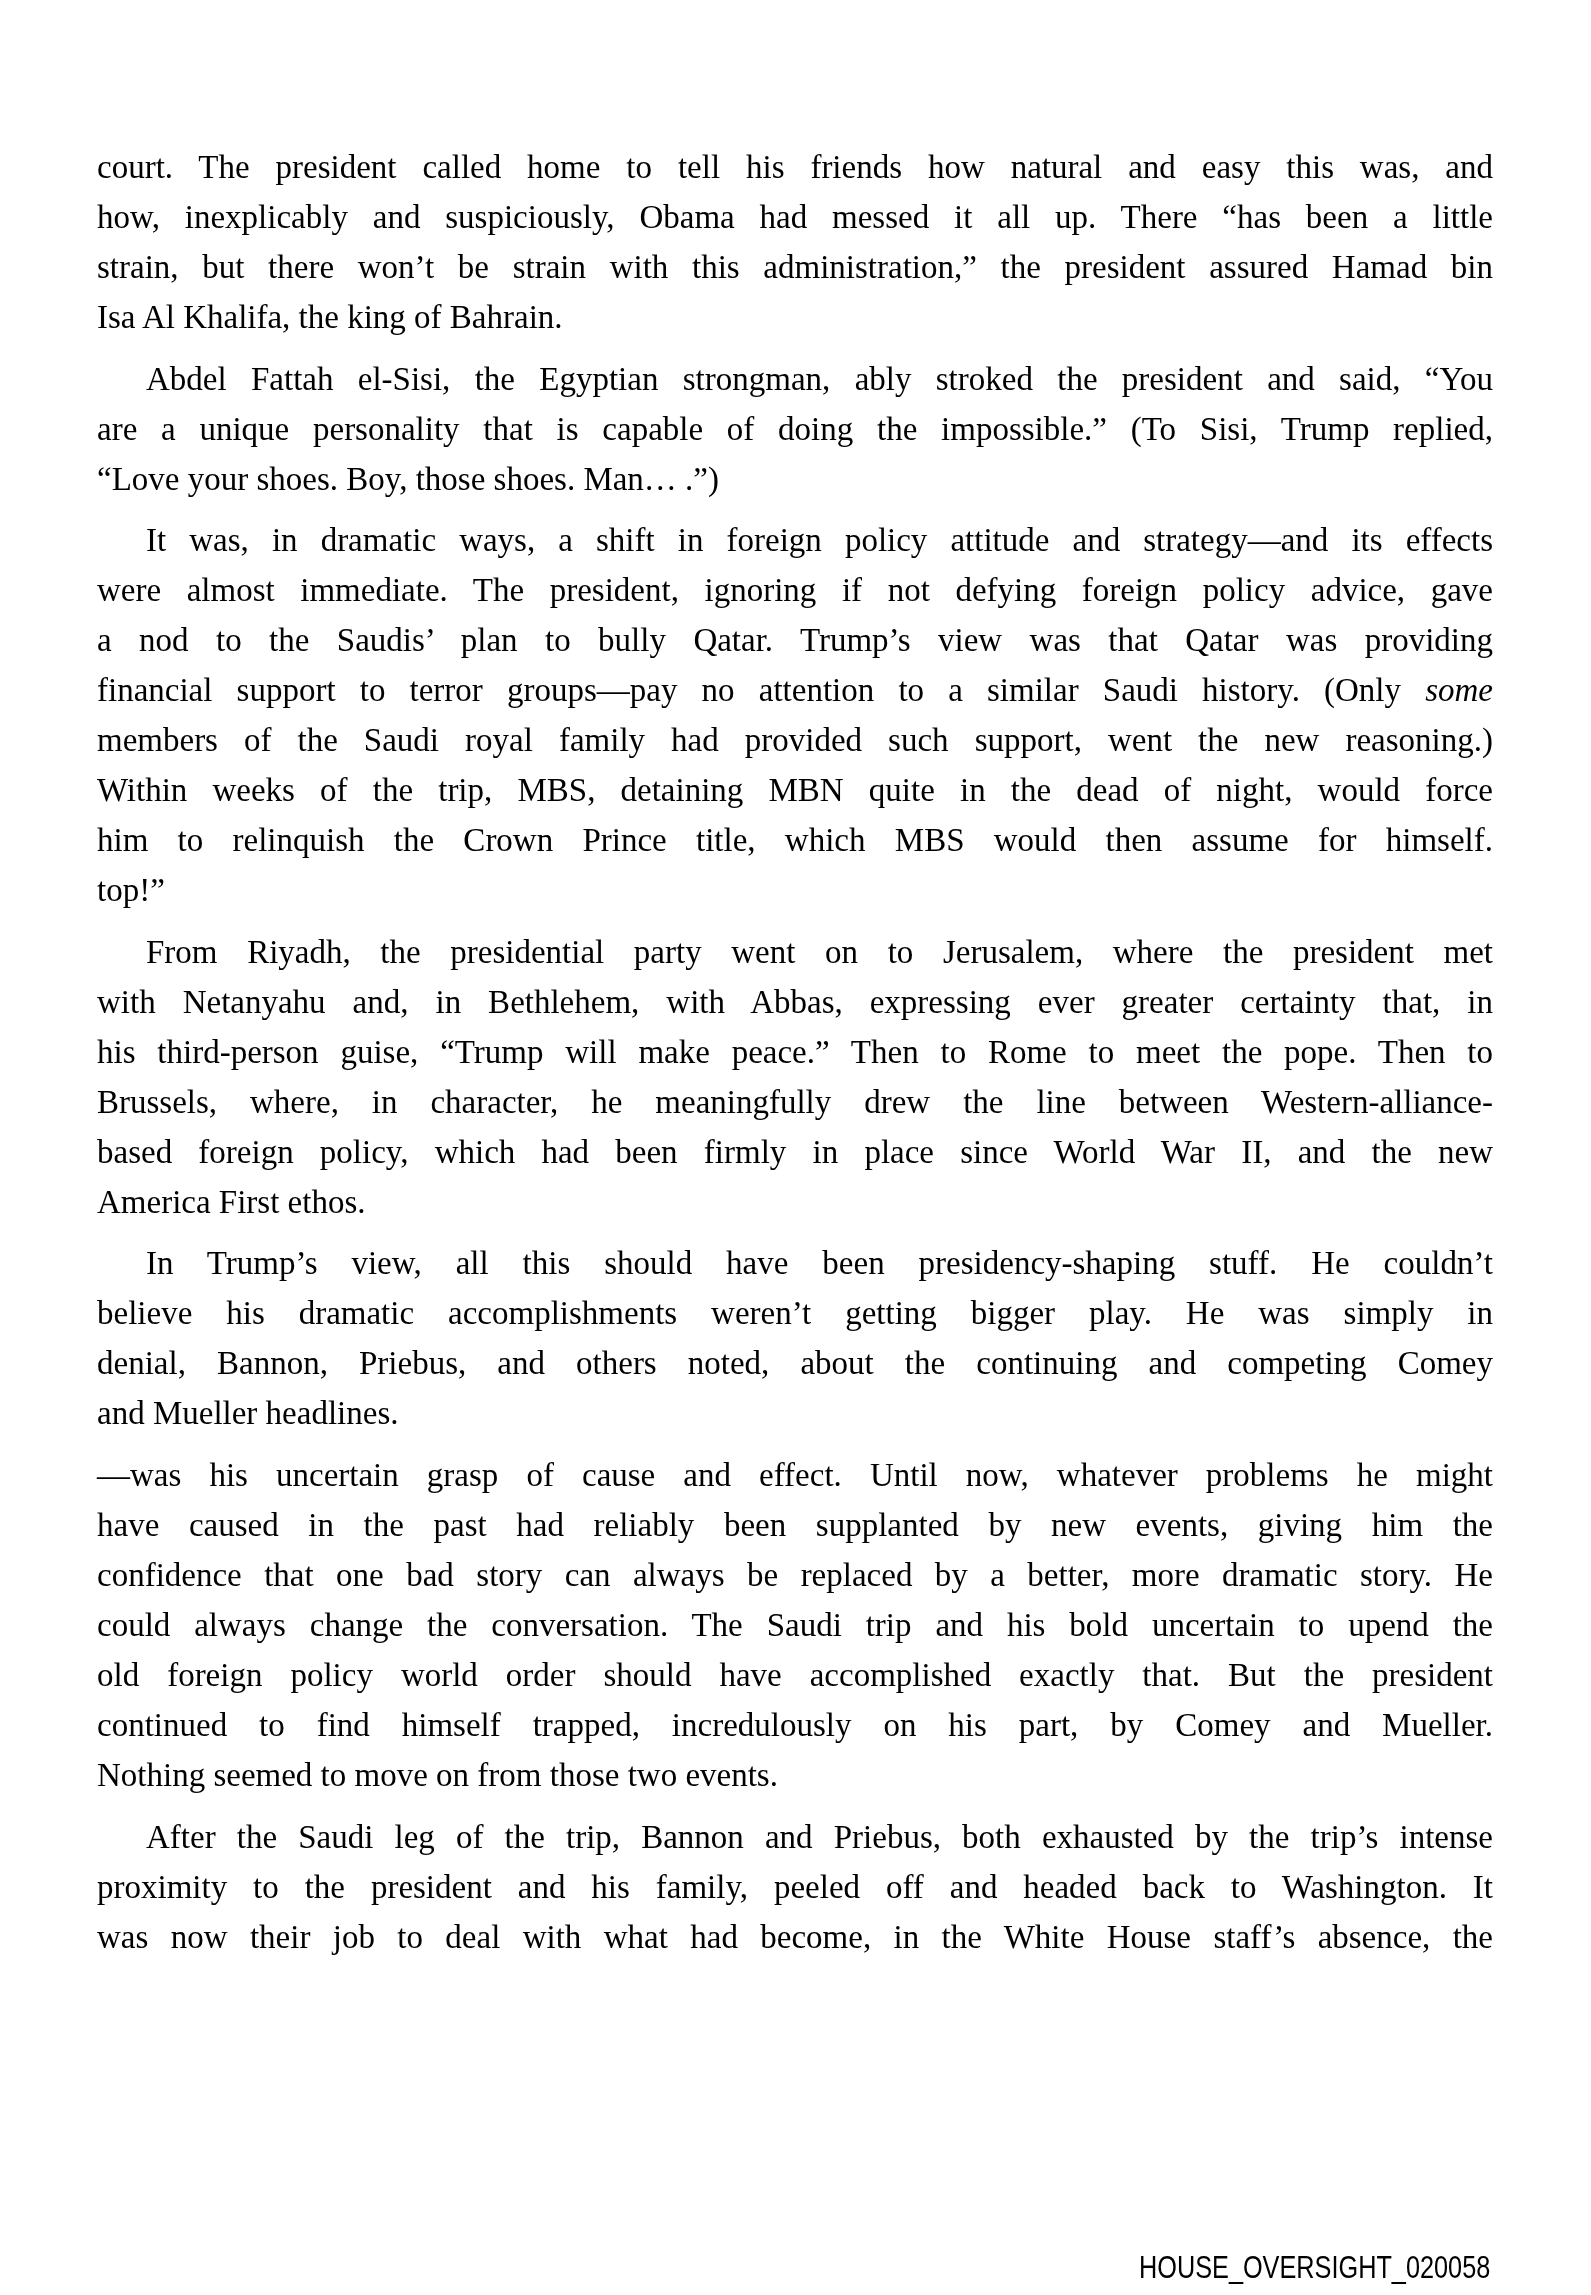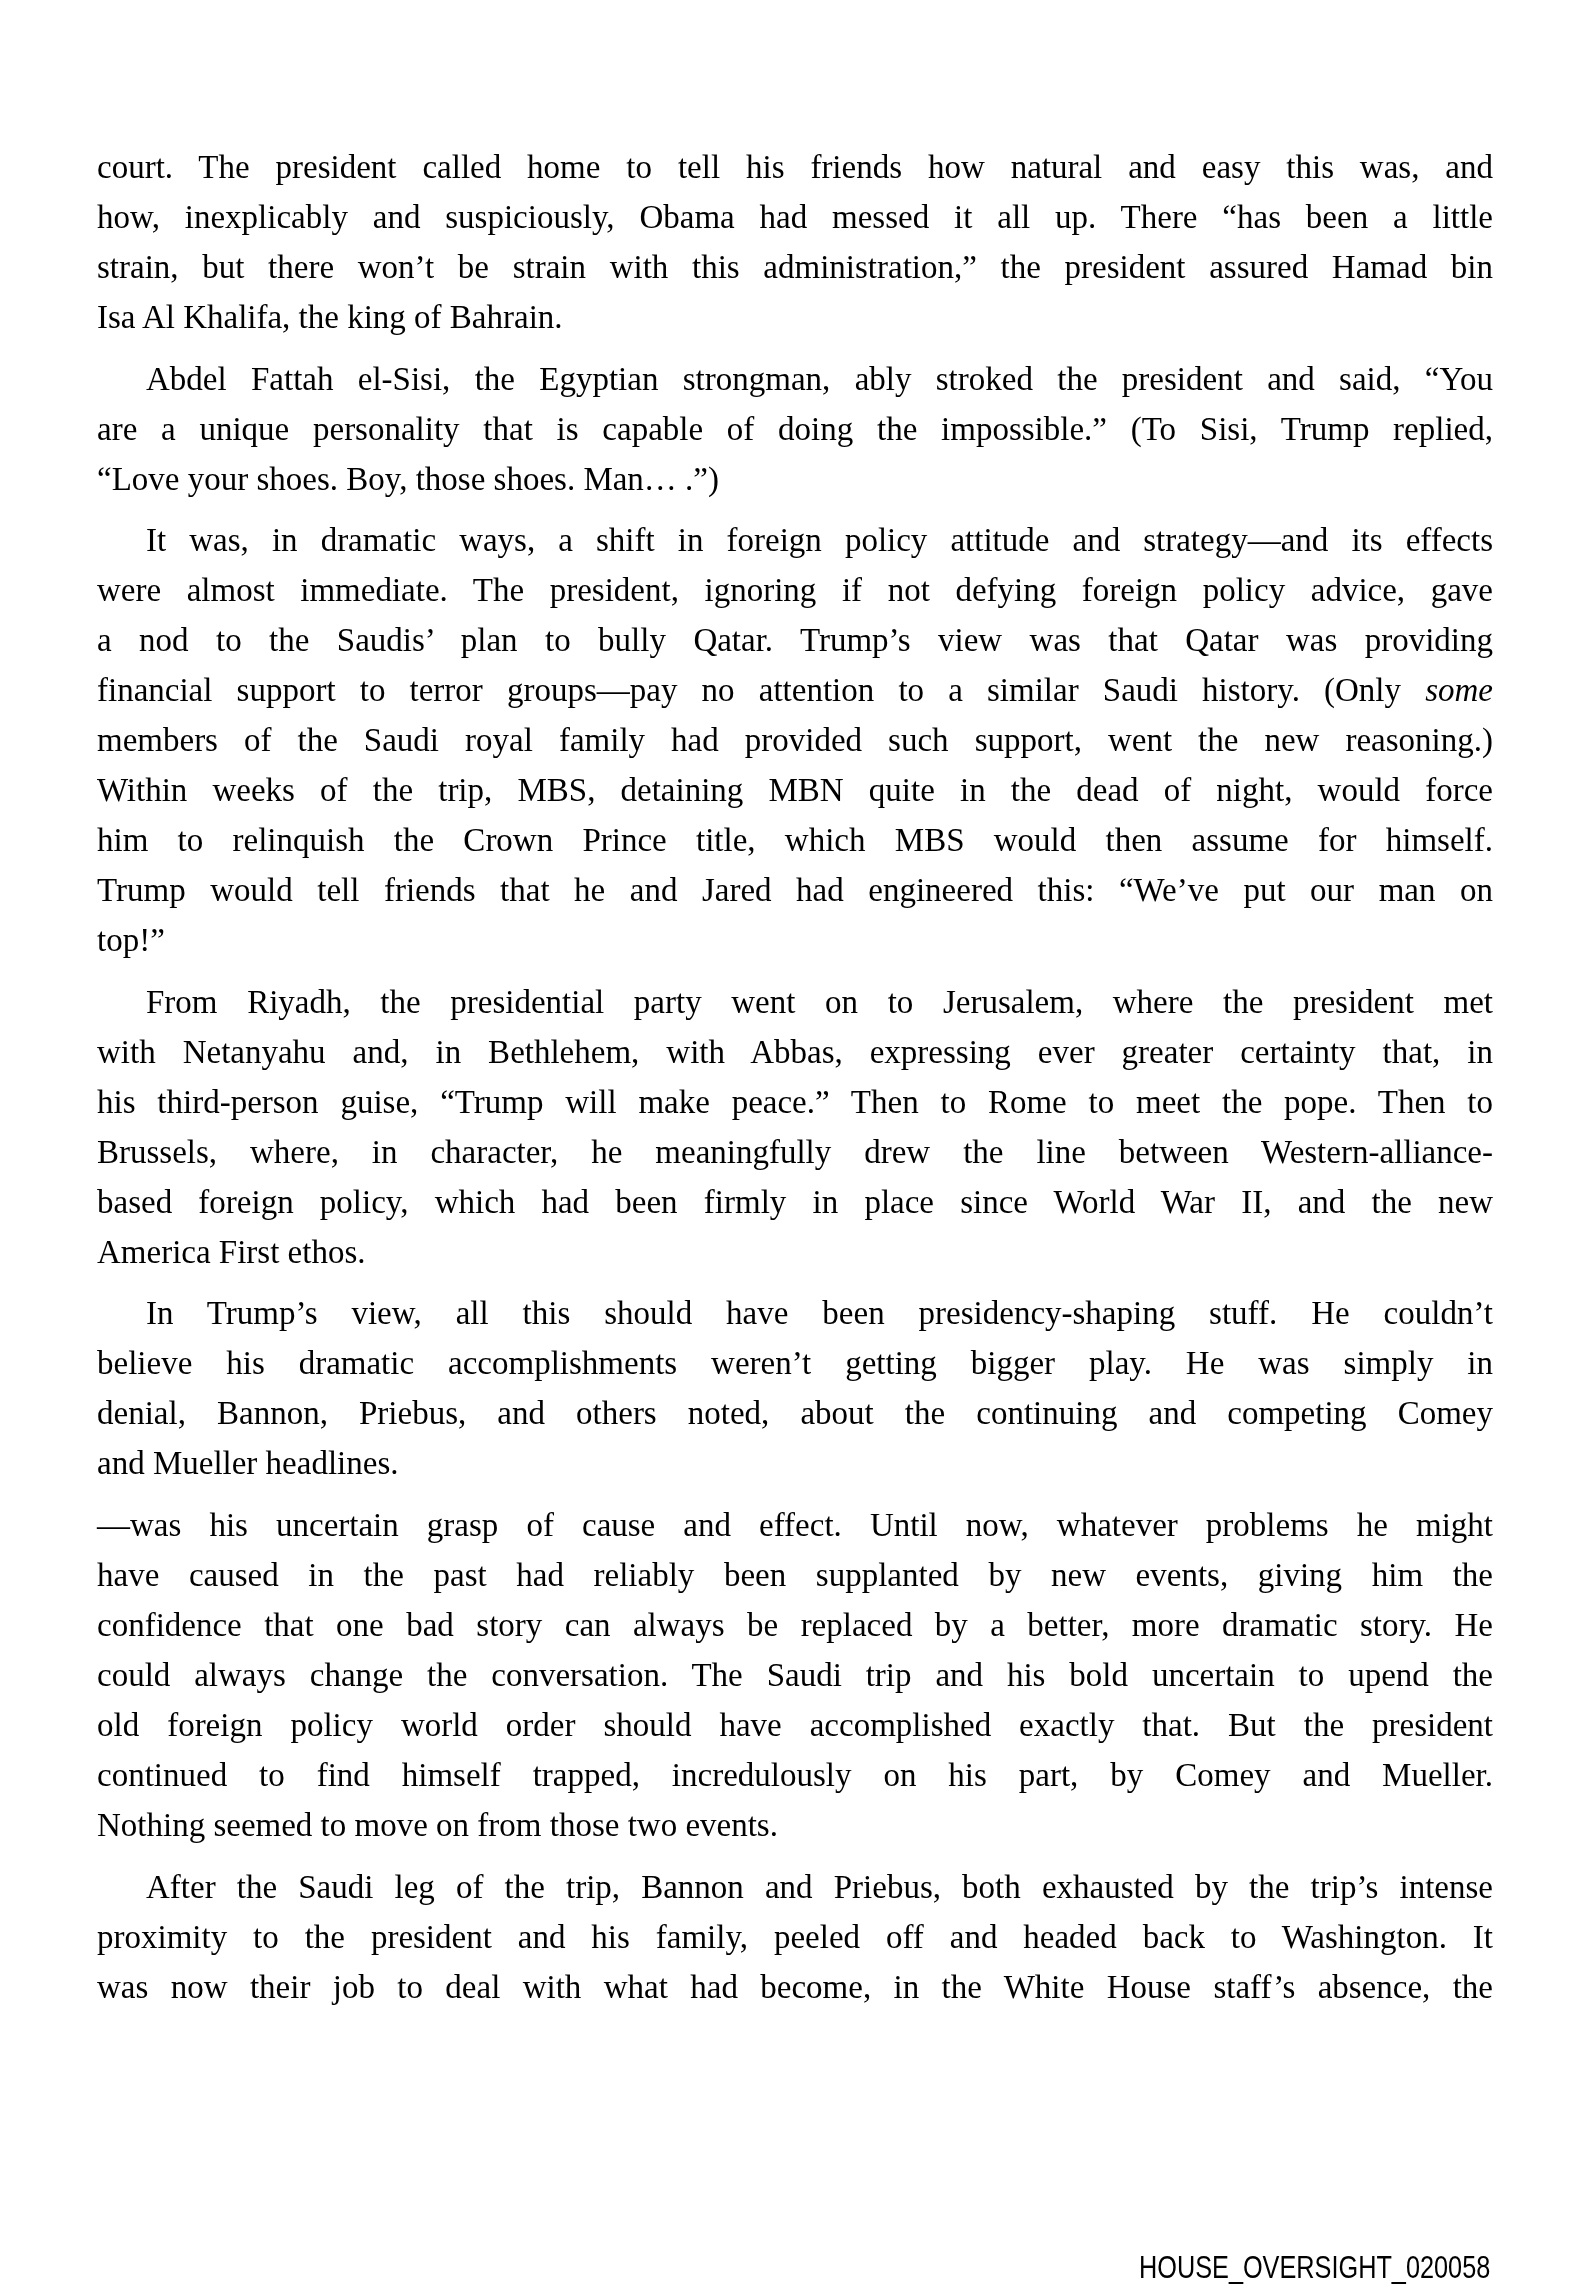--- a/index.html
+++ b/index.html
@@ -77,21 +77,20 @@
   </div>
 
   <div class="para">
     <span class="line indent">It was, in dramatic ways, a shift in foreign policy attitude and strategy—and its effects</span>
     <span class="line">were almost immediate. The president, ignoring if not defying foreign policy advice, gave</span>
     <span class="line">a nod to the Saudis’ plan to bully Qatar. Trump’s view was that Qatar was providing</span>
     <span class="line"><span>financial support to terror groups—pay no attention to a similar Saudi history. (Only </span><span class="it">some</span></span>
     <span class="line">members of the Saudi royal family had provided such support, went the new reasoning.)</span>
     <span class="line">Within weeks of the trip, MBS, detaining MBN quite in the dead of night, would force</span>
     <span class="line">him to relinquish the Crown Prince title, which MBS would then assume for himself.</span>
-    <span class="line">Trump would tell friends that he and Jared had engineered this: “We’ve put our man on</span>
     <span class="line last">top!”</span>
   </div>
 
   <div class="para">
     <span class="line indent">From Riyadh, the presidential party went on to Jerusalem, where the president met</span>
     <span class="line">with Netanyahu and, in Bethlehem, with Abbas, expressing ever greater certainty that, in</span>
     <span class="line">his third-person guise, “Trump will make peace.” Then to Rome to meet the pope. Then to</span>
     <span class="line">Brussels, where, in character, he meaningfully drew the line between Western-alliance-</span>
     <span class="line">based foreign policy, which had been firmly in place since World War II, and the new</span>
     <span class="line last">America First ethos.</span>

